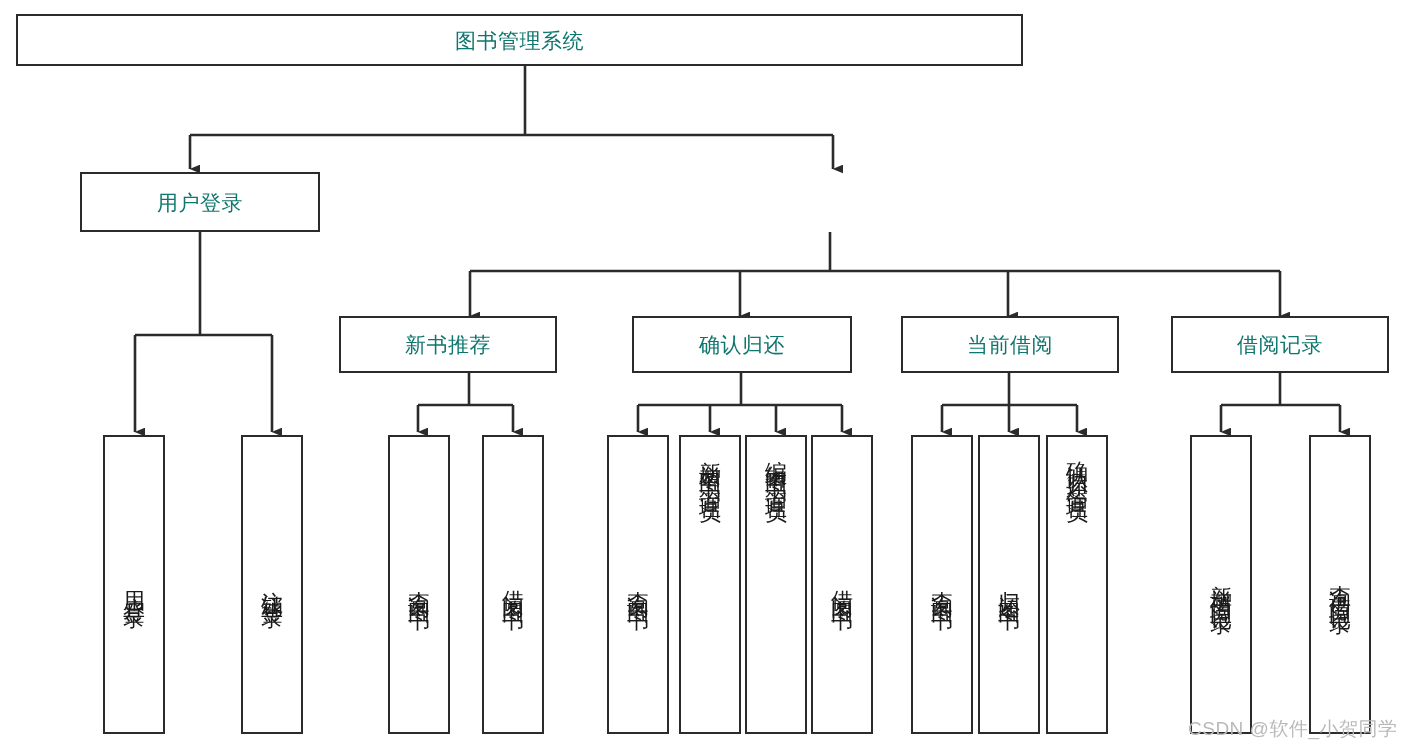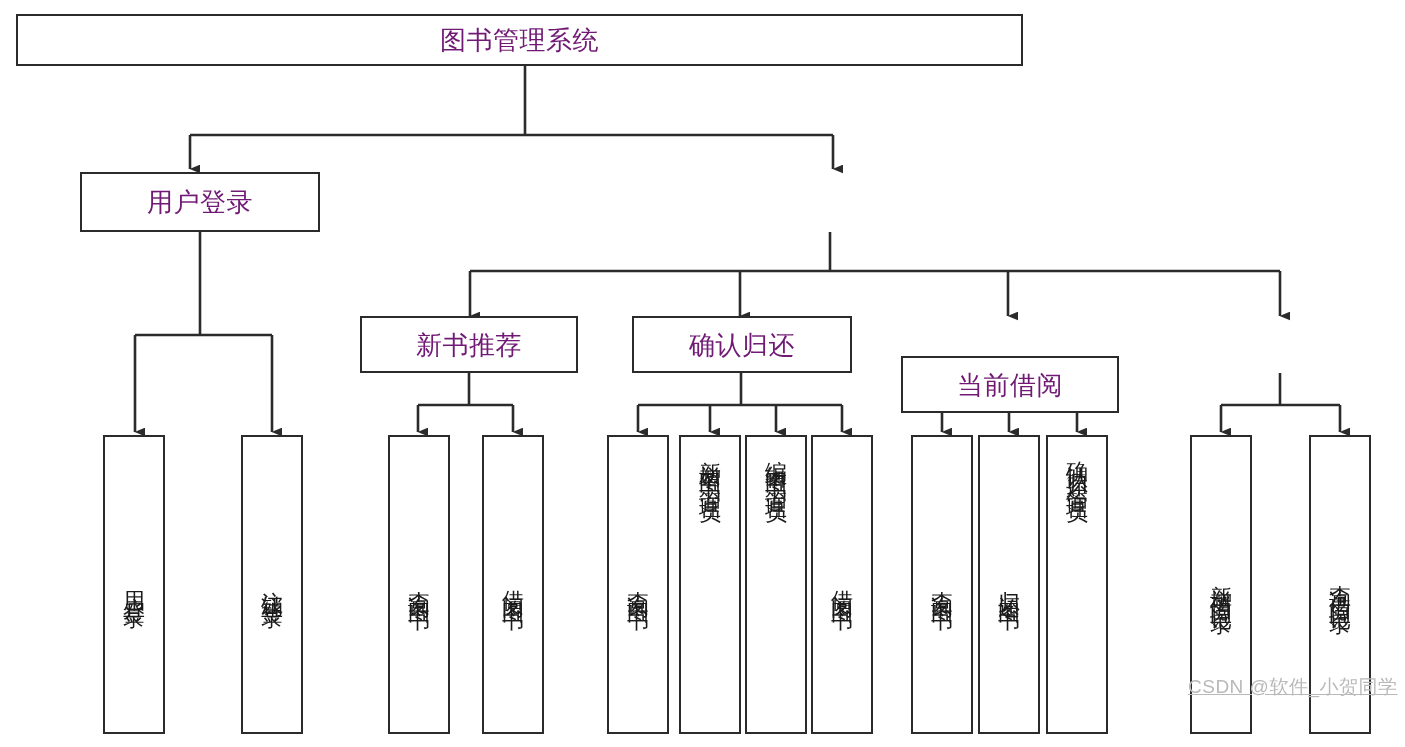--- a/index.html
+++ b/index.html
@@ -1,21 +1,21 @@
 <!DOCTYPE html>
 <html><head>
 <meta charset="utf-8">
 <style>
   html,body{margin:0;padding:0;background:#ffffff;}
   body{font-family:"Liberation Sans","DejaVu Sans",sans-serif;}
   #stage{position:relative;width:1405px;height:747px;background:#ffffff;overflow:hidden;}
   svg#wires{position:absolute;left:0;top:0;width:1405px;height:747px;}
   .node{position:absolute;box-sizing:border-box;background:#ffffff;border:2.5px solid #2b2b2b;display:flex;align-items:center;justify-content:center;}
   .node.h{ }
-  .node.h .lbl{font-size:26px;color:#701a75;letter-spacing:.5px;white-space:nowrap;line-height:1;}
+  .node.h .lbl{font-size:21px;color:#0f766e;letter-spacing:.5px;white-space:nowrap;line-height:1;}
   .node.v{align-items:center;justify-content:center;}
   .node.v .lbl{
     writing-mode:vertical-rl;
     text-orientation:upright;
     font-size:22px;color:#1a1a1a;
     letter-spacing:6px;
     line-height:1;
     white-space:nowrap;
   }
   .node.v.topaligned{align-items:flex-start;padding-top:6px;}
@@ -77,28 +77,31 @@
   </svg>
 
   <div class="node h" style="left:16px;top:14px;width:1007px;height:52px;">
     <span class="lbl">图书管理系统</span>
   </div>
 
   <div class="node h" style="left:80px;top:172px;width:240px;height:60px;">
     <span class="lbl">用户登录</span>
   </div>
 
-  <div class="node h" style="left:360px;top:316px;width:218px;height:57px;align-items:center;">
+  <div class="node h" style="left:339px;top:316px;width:218px;height:57px;align-items:center;">
     <span class="lbl">新书推荐</span>
   </div>
   <div class="node h" style="left:632px;top:316px;width:220px;height:57px;">
     <span class="lbl">确认归还</span>
   </div>
-  <div class="node h" style="left:901px;top:316px;width:218px;height:57px;margin-top:40px;">
+  <div class="node h" style="left:901px;top:316px;width:218px;height:57px;">
     <span class="lbl">当前借阅</span>
+  </div>
+  <div class="node h" style="left:1171px;top:316px;width:218px;height:57px;">
+    <span class="lbl">借阅记录</span>
   </div>
 
   <div class="node v" style="left:103px;top:435px;width:62px;height:299px;">
     <span class="lbl">用户登录</span>
   </div>
   <div class="node v" style="left:241px;top:435px;width:62px;height:299px;">
     <span class="lbl">注销登录</span>
   </div>
 
   <div class="node v" style="left:388px;top:435px;width:62px;height:299px;">
@@ -131,17 +134,17 @@
     <span class="lbl">确认归还（管理员）</span>
   </div>
 
   <div class="node v" style="left:1190px;top:435px;width:62px;height:299px;">
     <span class="lbl">新增借阅记录</span>
   </div>
   <div class="node v" style="left:1309px;top:435px;width:62px;height:299px;">
     <span class="lbl">查询借阅记录</span>
   </div>
 
-  <div class="watermark" style="left:1188px;top:674px;text-decoration:underline;">
+  <div class="watermark" style="left:1188px;top:716px;">
     <span>CSDN @软件_小贺同学</span>
   </div>
 
 </div>
 
 </body></html>

